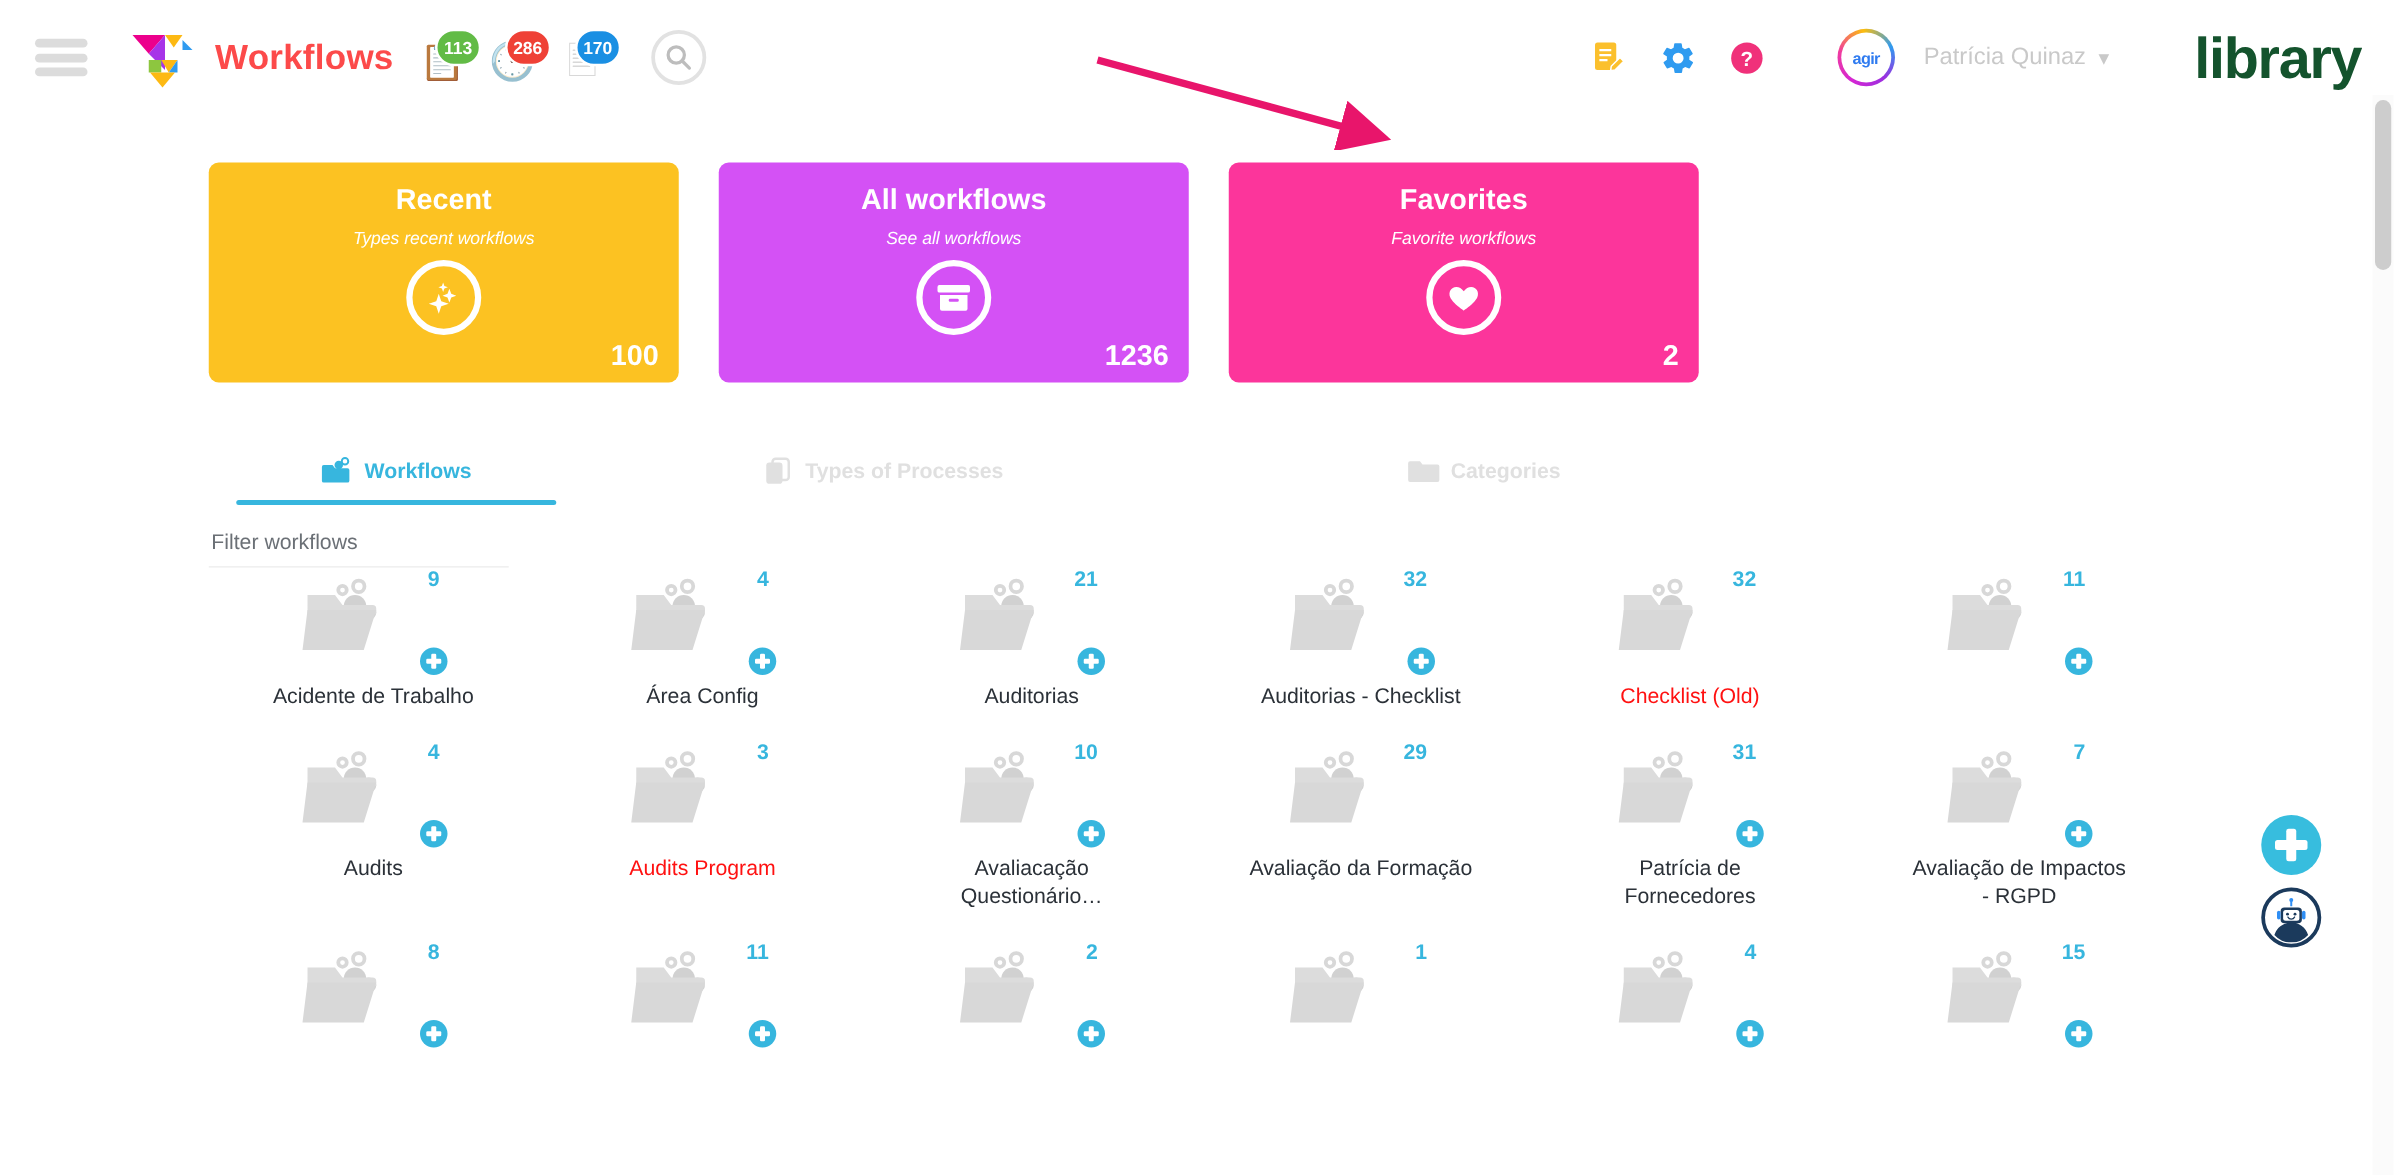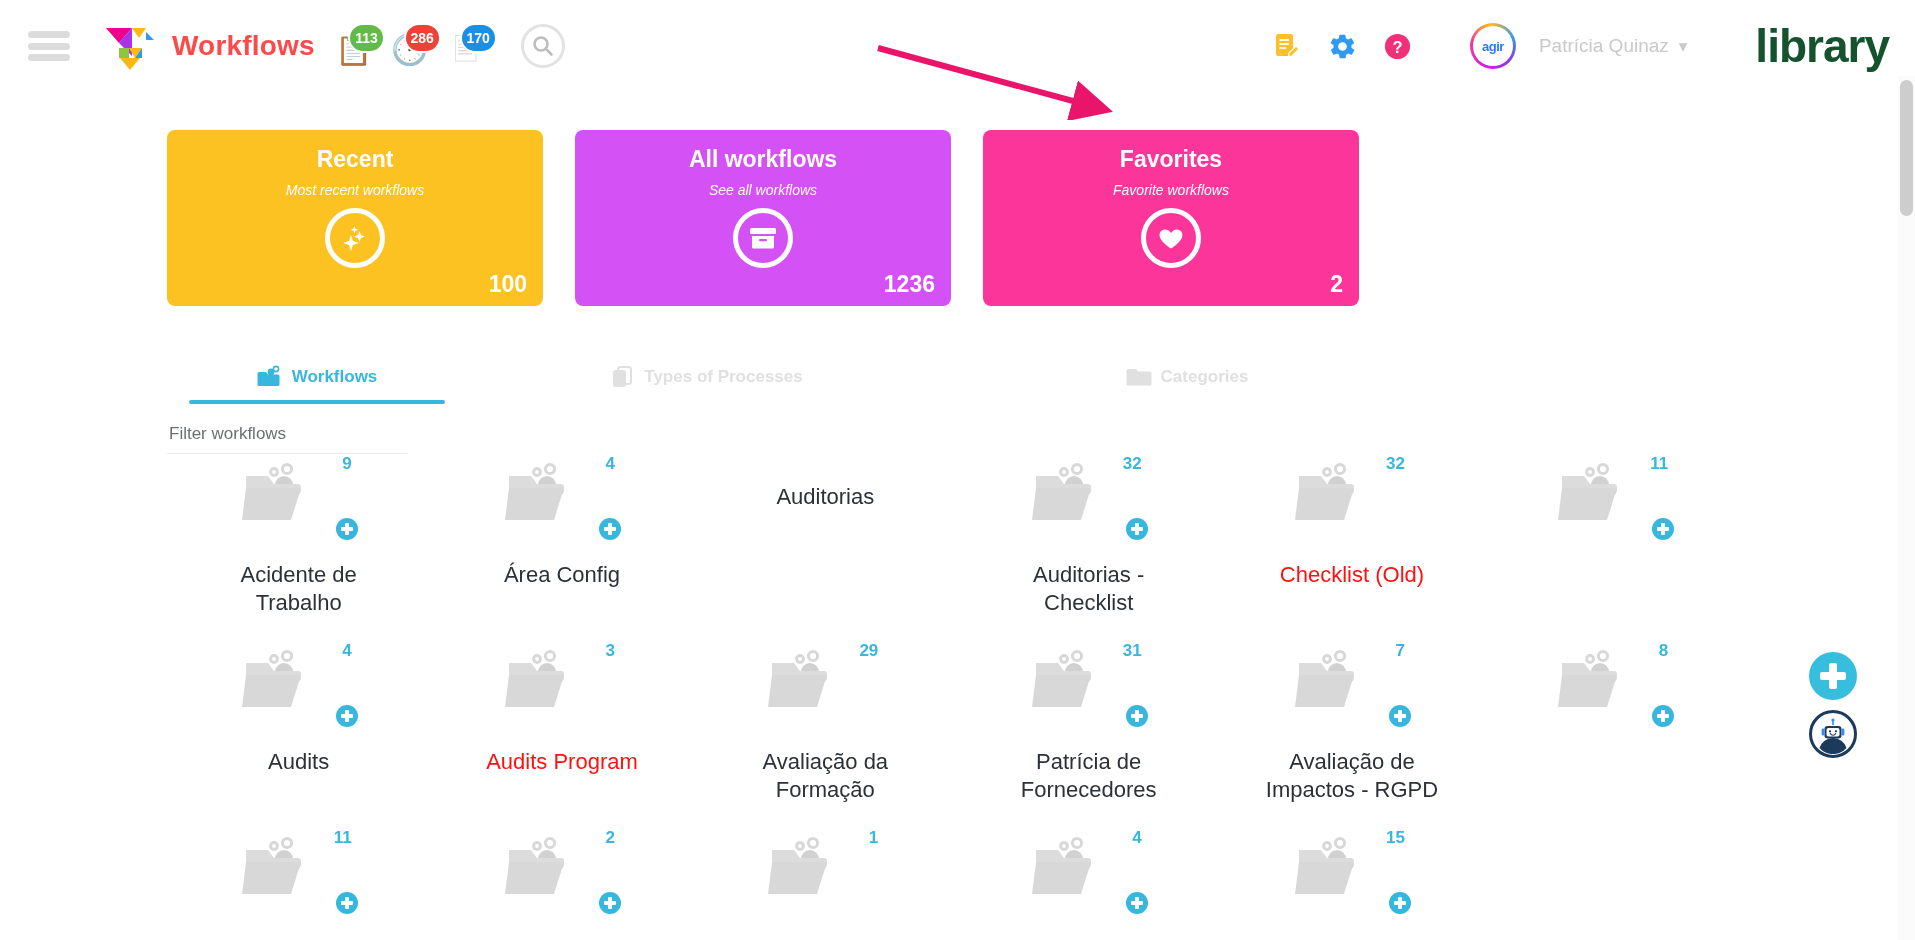--- a/index.html
+++ b/index.html
@@ -140,21 +140,21 @@
     position: absolute; right: 0px; bottom: -4px; width: 22px; height: 22px;
     border-radius: 50%; background: #37b6de; display: flex;
     align-items: center; justify-content: center;
   }
   .wf-plus::before, .wf-plus::after {
     content: ""; position: absolute; background: #fff; border-radius: 1px;
   }
   .wf-plus::before { width: 12px; height: 4px; }
   .wf-plus::after  { width: 4px; height: 12px; }
   .wf-label {
-    margin-top: 25px; text-align: center; font-size: 22px; color: #2b3138;
+    margin-top: 10px; text-align: center; font-size: 17px; color: #2b3138;
     line-height: 1.25; max-width: 180px;
   }
   .wf-label.red { color: #ff1111; }
 
   
   #fab-add {
     position: absolute; right: 58px; bottom: 240px; width: 48px; height: 48px;
     border-radius: 50%; background: #37bdde; display: flex;
     align-items: center; justify-content: center; cursor: pointer;
   }
@@ -269,21 +269,21 @@
     </marker>
   </defs>
   <line x1="18" y1="18" x2="224" y2="74" stroke="#e8156b" stroke-width="6" marker-end="url(#ahead)"></line>
 </svg>
 
 <div id="cards">
 
 
   <div class="card" style="background:#fcc222">
     <div class="card-title">Recent</div>
-    <div class="card-sub">Most recent workflows</div>
+    <div class="card-sub">Types recent workflows</div>
     <div class="card-icon">
       <svg width="30" height="30" viewBox="0 0 30 30" fill="#fff">
         <path d="M11 12 L13 18 L19 20 L13 22 L11 28 L9 22 L3 20 L9 18 Z"></path>
         <path d="M19.5 8 L21 12 L25 13.5 L21 15 L19.5 19 L18 15 L14 13.5 L18 12 Z"></path>
         <path d="M14.5 3 L15.5 5.8 L18.3 6.8 L15.5 7.8 L14.5 10.6 L13.5 7.8 L10.7 6.8 L13.5 5.8 Z"></path>
       </svg>
     </div>
     <div class="card-count">100</div>
   </div>
 
@@ -363,20 +363,29 @@
   <circle cx="47" cy="11" r="4.6" fill="none" stroke="#d8d8d8" stroke-width="3"></circle>
   <circle cx="34" cy="14" r="3.4" fill="none" stroke="#d8d8d8" stroke-width="3"></circle>
   <circle cx="44" cy="27" r="9" fill="#d1d1d1"></circle>
   <circle cx="55" cy="32" r="6" fill="#d1d1d1"></circle>
   <path d="M6 18 h22 l6 8 h24 a3 3 0 0 1 3 3 v4 H6z" fill="#dcdcdc"></path>
   <path d="M6 30 h55 l-10 32 H2 z" fill="#d8d8d8"></path>
 </svg><div class="wf-count">4</div><div class="wf-plus"></div></div>
       <div class="wf-label">Área Config</div>
     </div>
     <div class="wf-item">
+      <div class="wf-iconbox">
+<svg width="86" height="72" viewBox="0 0 86 72">
+  <circle cx="47" cy="11" r="4.6" fill="none" stroke="#d8d8d8" stroke-width="3"></circle>
+  <circle cx="34" cy="14" r="3.4" fill="none" stroke="#d8d8d8" stroke-width="3"></circle>
+  <circle cx="44" cy="27" r="9" fill="#d1d1d1"></circle>
+  <circle cx="55" cy="32" r="6" fill="#d1d1d1"></circle>
+  <path d="M6 18 h22 l6 8 h24 a3 3 0 0 1 3 3 v4 H6z" fill="#dcdcdc"></path>
+  <path d="M6 30 h55 l-10 32 H2 z" fill="#d8d8d8"></path>
+</svg><div class="wf-count">21</div><div class="wf-plus"></div></div>
       <div class="wf-label">Auditorias</div>
     </div>
     <div class="wf-item">
       <div class="wf-iconbox">
 <svg width="86" height="72" viewBox="0 0 86 72">
   <circle cx="47" cy="11" r="4.6" fill="none" stroke="#d8d8d8" stroke-width="3"></circle>
   <circle cx="34" cy="14" r="3.4" fill="none" stroke="#d8d8d8" stroke-width="3"></circle>
   <circle cx="44" cy="27" r="9" fill="#d1d1d1"></circle>
   <circle cx="55" cy="32" r="6" fill="#d1d1d1"></circle>
   <path d="M6 18 h22 l6 8 h24 a3 3 0 0 1 3 3 v4 H6z" fill="#dcdcdc"></path>
@@ -423,20 +432,32 @@
       <div class="wf-iconbox">
 <svg width="86" height="72" viewBox="0 0 86 72">
   <circle cx="47" cy="11" r="4.6" fill="none" stroke="#d8d8d8" stroke-width="3"></circle>
   <circle cx="34" cy="14" r="3.4" fill="none" stroke="#d8d8d8" stroke-width="3"></circle>
   <circle cx="44" cy="27" r="9" fill="#d1d1d1"></circle>
   <circle cx="55" cy="32" r="6" fill="#d1d1d1"></circle>
   <path d="M6 18 h22 l6 8 h24 a3 3 0 0 1 3 3 v4 H6z" fill="#dcdcdc"></path>
   <path d="M6 30 h55 l-10 32 H2 z" fill="#d8d8d8"></path>
 </svg><div class="wf-count">3</div></div>
       <div class="wf-label red">Audits Program</div>
+    </div>
+    <div class="wf-item">
+      <div class="wf-iconbox">
+<svg width="86" height="72" viewBox="0 0 86 72">
+  <circle cx="47" cy="11" r="4.6" fill="none" stroke="#d8d8d8" stroke-width="3"></circle>
+  <circle cx="34" cy="14" r="3.4" fill="none" stroke="#d8d8d8" stroke-width="3"></circle>
+  <circle cx="44" cy="27" r="9" fill="#d1d1d1"></circle>
+  <circle cx="55" cy="32" r="6" fill="#d1d1d1"></circle>
+  <path d="M6 18 h22 l6 8 h24 a3 3 0 0 1 3 3 v4 H6z" fill="#dcdcdc"></path>
+  <path d="M6 30 h55 l-10 32 H2 z" fill="#d8d8d8"></path>
+</svg><div class="wf-count">10</div><div class="wf-plus"></div></div>
+      <div class="wf-label">Avaliacação Questionário…</div>
     </div>
     <div class="wf-item">
       <div class="wf-iconbox">
 <svg width="86" height="72" viewBox="0 0 86 72">
   <circle cx="47" cy="11" r="4.6" fill="none" stroke="#d8d8d8" stroke-width="3"></circle>
   <circle cx="34" cy="14" r="3.4" fill="none" stroke="#d8d8d8" stroke-width="3"></circle>
   <circle cx="44" cy="27" r="9" fill="#d1d1d1"></circle>
   <circle cx="55" cy="32" r="6" fill="#d1d1d1"></circle>
   <path d="M6 18 h22 l6 8 h24 a3 3 0 0 1 3 3 v4 H6z" fill="#dcdcdc"></path>
   <path d="M6 30 h55 l-10 32 H2 z" fill="#d8d8d8"></path>

